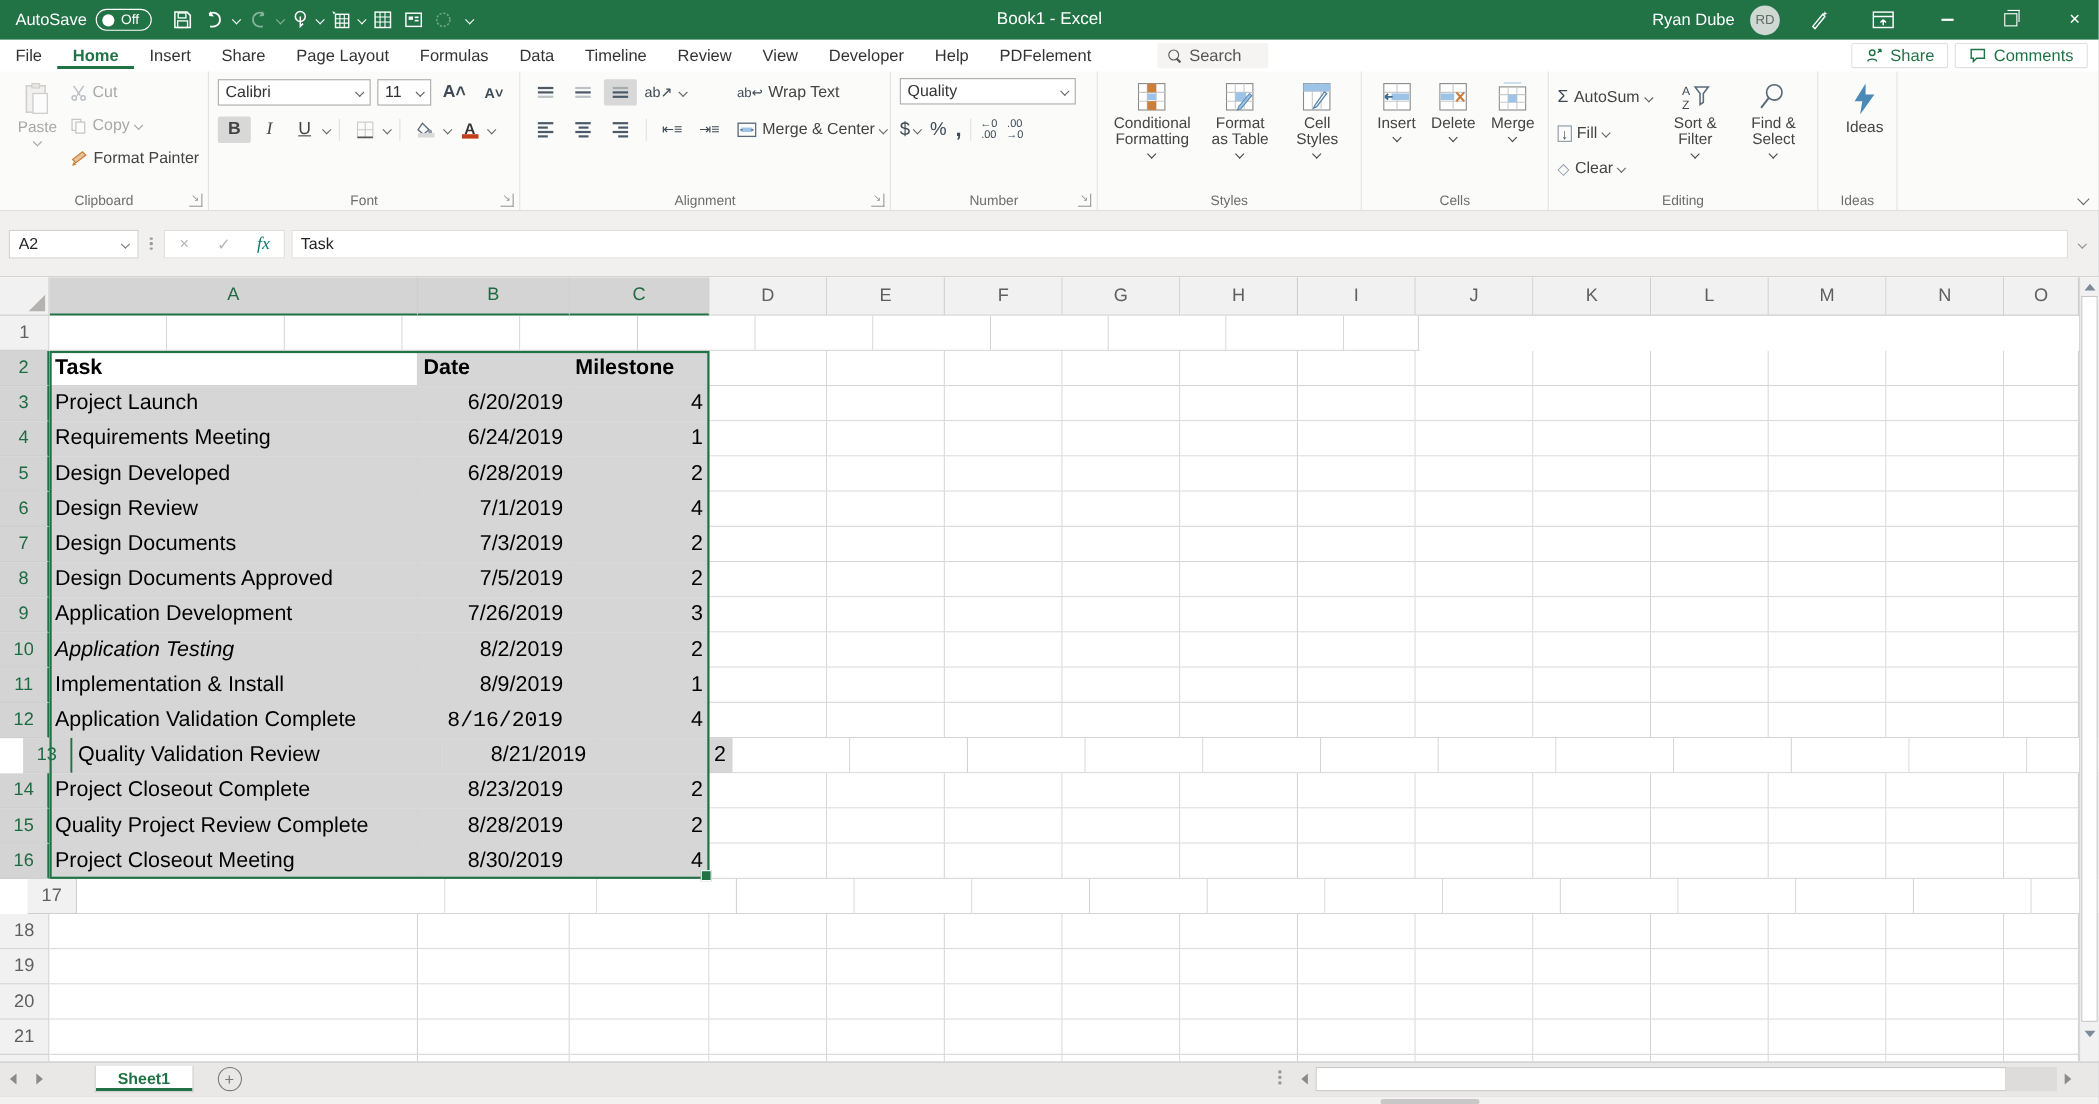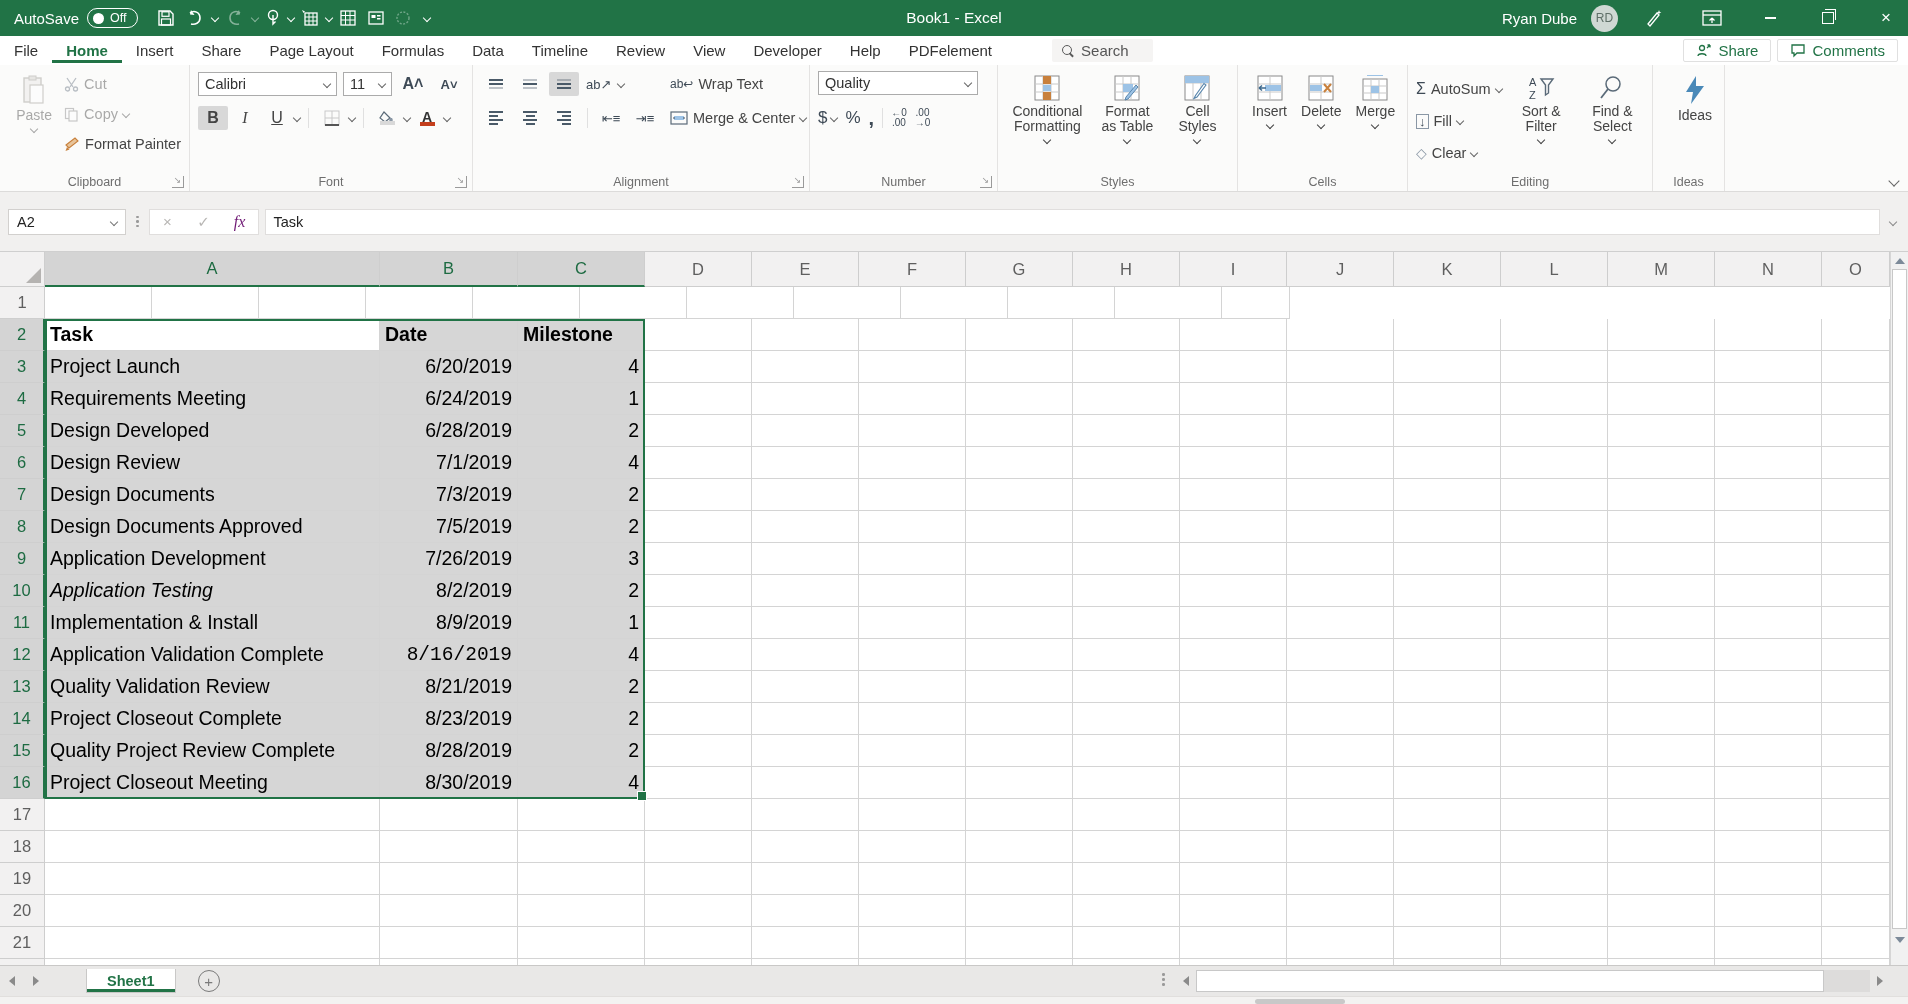--- a/index.html
+++ b/index.html
@@ -53,21 +53,21 @@
   .redline{display:block;width:15px;height:4px;background:#c43e1c;margin-top:-2px;}
   .goldline{display:block;width:15px;height:4px;background:#c8803c;margin-top:-2px;}
   .collapse-chev{position:absolute;right:10px;bottom:6px;width:7px;height:7px;border-left:1.5px solid #666;border-top:1.5px solid #666;transform:rotate(45deg);}
   
   .fbar{height:60px;background:#f1f0ef;border-bottom:1px solid #cfcfcf;display:flex;align-items:center;padding:0 8px;box-sizing:border-box;gap:6px;}
   .namebox{width:118px;height:26px;background:#fff;border:1px solid #d2d0ce;display:flex;align-items:center;justify-content:space-between;padding:0 8px;font-size:14.5px;color:#222;box-sizing:border-box;}
   .fdots{display:flex;flex-direction:column;gap:2px;padding:0 4px;}
   .fdots i{width:2.5px;height:2.5px;background:#9a9a9a;border-radius:50%;}
   .fbtns{display:flex;align-items:center;background:#fff;border:1px solid #e0dedd;height:26px;box-sizing:border-box;}
   .fbtn{width:36px;text-align:center;font-size:15px;color:#b8b6b4;}
-  .fbtn.fx{color:#701a75;font-style:italic;font-family:"Liberation Serif","DejaVu Serif",serif;font-size:16px;}
+  .fbtn.fx{color:#0f766e;font-style:italic;font-family:"Liberation Serif","DejaVu Serif",serif;font-size:16px;}
   .finput{flex:1;height:26px;background:#fff;border:1px solid #e0dedd;display:flex;align-items:center;padding:0 8px;font-size:14.5px;color:#222;box-sizing:border-box;}
   .fexpand{width:14px;color:#8a8a8a;display:flex;justify-content:center;}
   
   .sheetwrap{position:relative;height:713px;background:#fff;overflow:hidden;}
   #grid{position:absolute;left:0;top:0;width:1890px;}
   .grow{display:flex;}
   .hcell{background:#f2f1f1;color:#5f5f5f;font-size:16.5px;display:flex;align-items:center;justify-content:center;border-right:1px solid #cecece;border-bottom:1px solid #cecece;box-sizing:border-box;flex:none;}
   .ghead .hcell{height:35px;}
   .grow:not(.ghead) .hcell{height:32px;}
   .hcell.sel{background:#d4d4d4;color:#1d6b42;}
@@ -798,21 +798,21 @@
           <div class="cell" style="width: 107px;"></div>
           <div class="cell" style="width: 107px;"></div>
           <div class="cell" style="width: 107px;"></div>
           <div class="cell" style="width: 107px;"></div>
           <div class="cell" style="width: 107px;"></div>
           <div class="cell" style="width: 107px;"></div>
           <div class="cell" style="width: 107px;"></div>
           <div class="cell" style="width: 68px;"></div>
         </div>
         <div class="grow">
-          <div class="hcell sel" style="width: 45px;">13</div>
+          <div class="hcell sel" style="width: 45px; margin-left: 21px;">13</div>
           <div class="cell gsel" style="width: 335px;">Quality Validation Review</div>
           <div class="cell gsel right" style="width: 138px;">8/21/2019</div>
           <div class="cell gsel right" style="width: 127px;">2</div>
           <div class="cell" style="width: 107px;"></div>
           <div class="cell" style="width: 107px;"></div>
           <div class="cell" style="width: 107px;"></div>
           <div class="cell" style="width: 107px;"></div>
           <div class="cell" style="width: 107px;"></div>
           <div class="cell" style="width: 107px;"></div>
           <div class="cell" style="width: 107px;"></div>
@@ -870,21 +870,21 @@
           <div class="cell" style="width: 107px;"></div>
           <div class="cell" style="width: 107px;"></div>
           <div class="cell" style="width: 107px;"></div>
           <div class="cell" style="width: 107px;"></div>
           <div class="cell" style="width: 107px;"></div>
           <div class="cell" style="width: 107px;"></div>
           <div class="cell" style="width: 107px;"></div>
           <div class="cell" style="width: 68px;"></div>
         </div>
         <div class="grow">
-          <div class="hcell" style="width: 45px;">17</div>
+          <div class="hcell" style="width: 45px; margin-left: 25px;">17</div>
           <div class="cell" style="width: 335px;"></div>
           <div class="cell" style="width: 138px;"></div>
           <div class="cell" style="width: 127px;"></div>
           <div class="cell" style="width: 107px;"></div>
           <div class="cell" style="width: 107px;"></div>
           <div class="cell" style="width: 107px;"></div>
           <div class="cell" style="width: 107px;"></div>
           <div class="cell" style="width: 107px;"></div>
           <div class="cell" style="width: 107px;"></div>
           <div class="cell" style="width: 107px;"></div>

